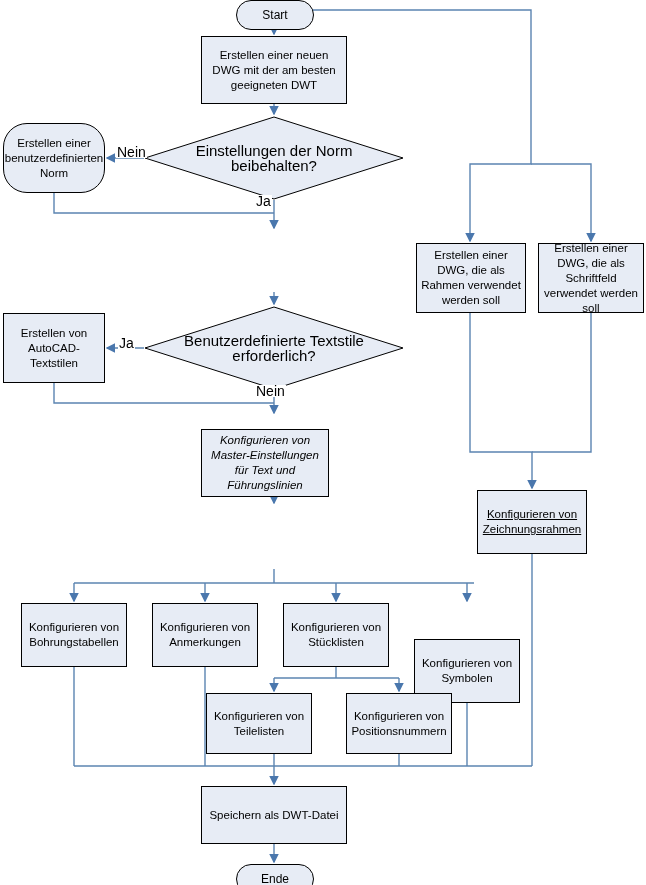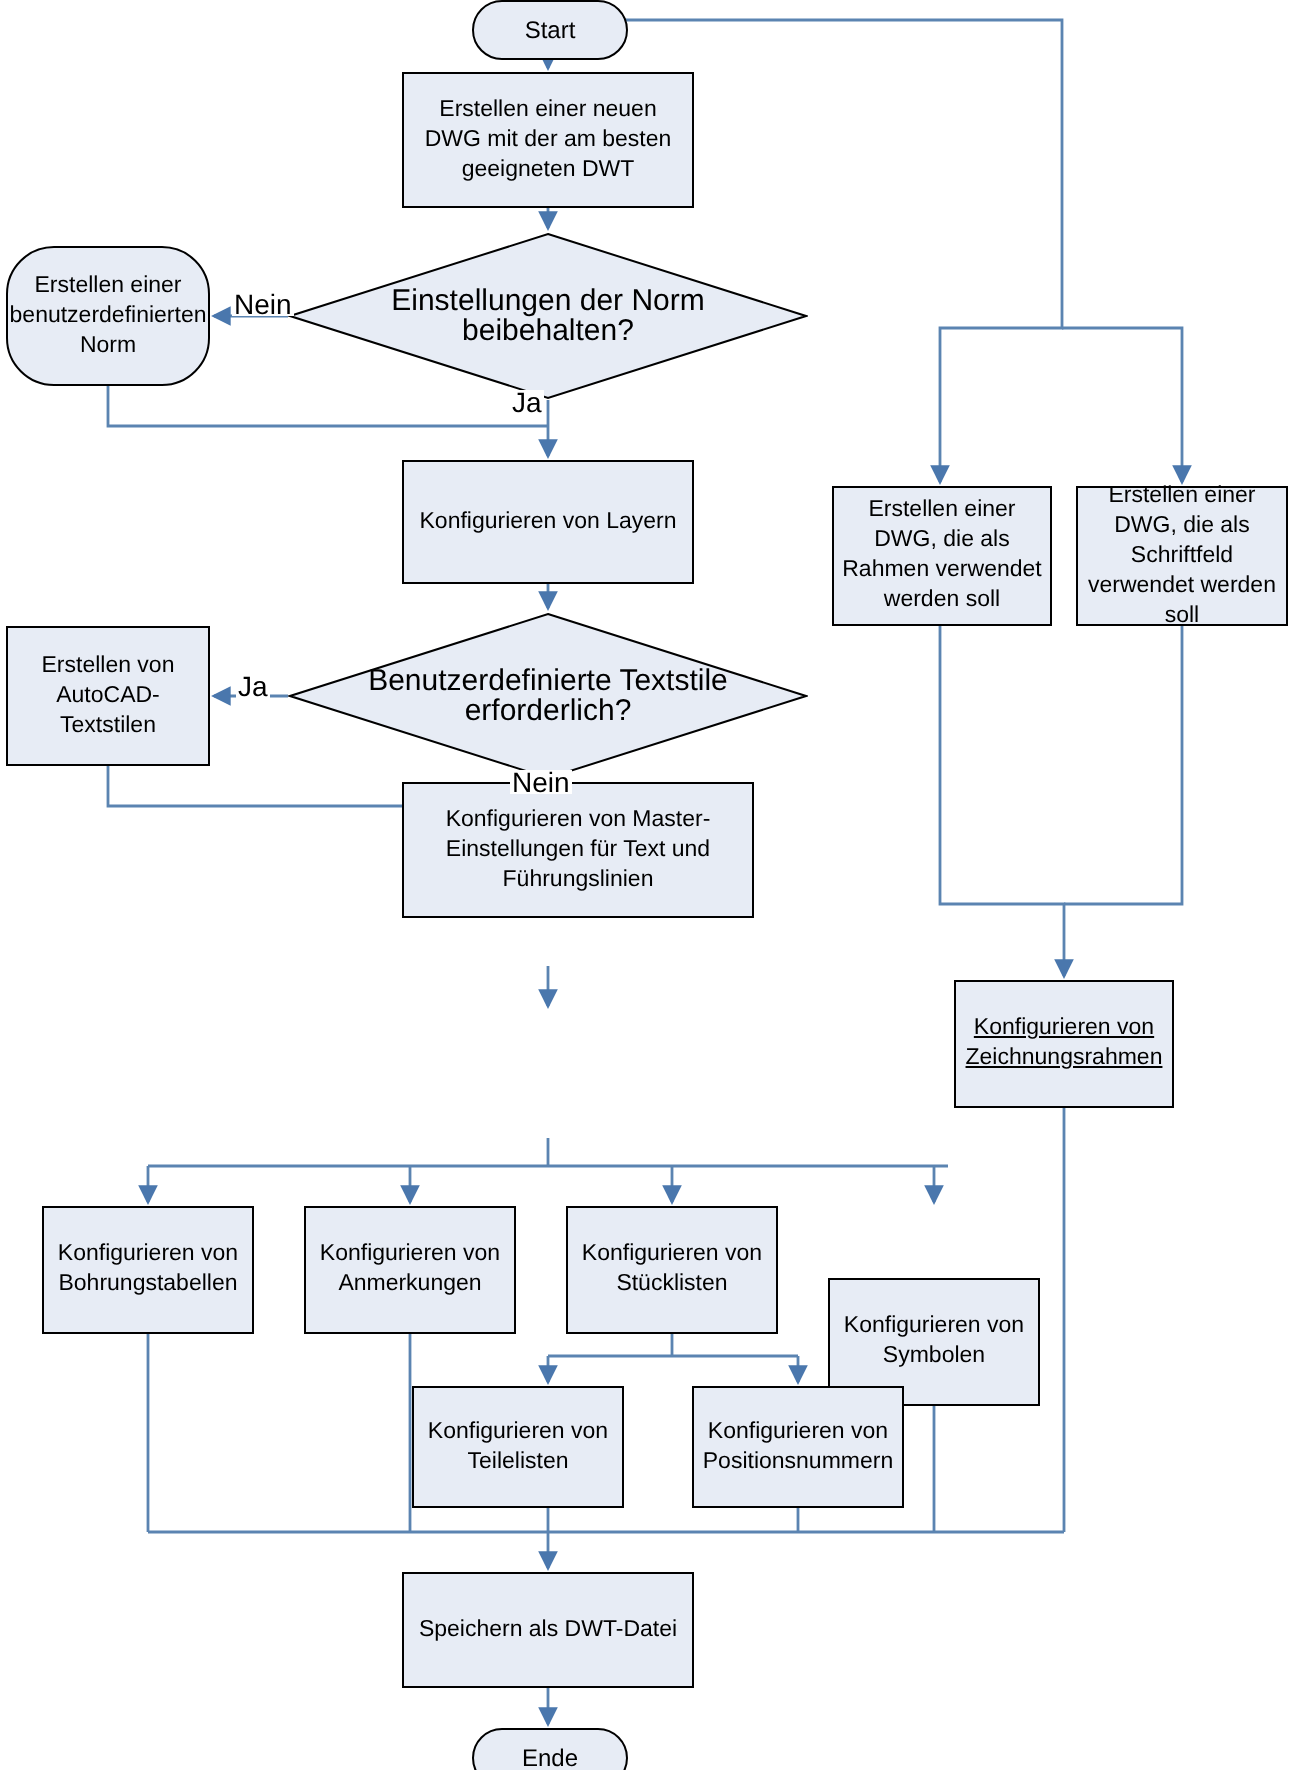--- a/index.html
+++ b/index.html
@@ -159,36 +159,33 @@
   </div>
 
   <div class="node" style="left:416px; top:243px; width:110px; height:70px;">
     <span>Erstellen einer DWG, die als Rahmen verwendet werden soll</span>
   </div>
 
   <div class="node" style="left:538px; top:243px; width:106px; height:70px;">
     <span>Erstellen einer DWG, die als Schriftfeld verwendet werden soll</span>
   </div>
 
-  <div class="node" style="left:201px; top:230px; width:146px; height:62px;">
-    <span>Konfigurieren von Layern</span>
-  </div>
 
   <div class="node decision" style="left:144px; top:306px; width:260px; height:84px;">
     <svg class="diamond-svg" width="260" height="84" viewBox="0 0 260 84">
       <polygon points="130,1 259,42 130,83 1,42" fill="#e7ecf5" stroke="#000000" stroke-width="1"></polygon>
     </svg>
     <span class="decision-label">Benutzerdefinierte Textstile erforderlich?</span>
   </div>
 
   <div class="node" style="left:3px; top:313px; width:102px; height:70px;">
     <span>Erstellen von AutoCAD-Textstilen</span>
   </div>
 
-  <div class="node" style="left:201px; top:391px; width:176px; height:68px;">
+  <div class="node" style="left:201px; top:429px; width:128px; height:68px;font-style:italic;">
     <span>Konfigurieren von Master-Einstellungen für Text und Führungslinien</span>
   </div>
 
 
   <div class="node" style="left:477px; top:490px; width:110px; height:64px;text-decoration:underline;">
     <span>Konfigurieren von Zeichnungsrahmen</span>
   </div>
 
   <div class="node" style="left:21px; top:603px; width:106px; height:64px;">
     <span>Konfigurieren von Bohrungstabellen</span>

